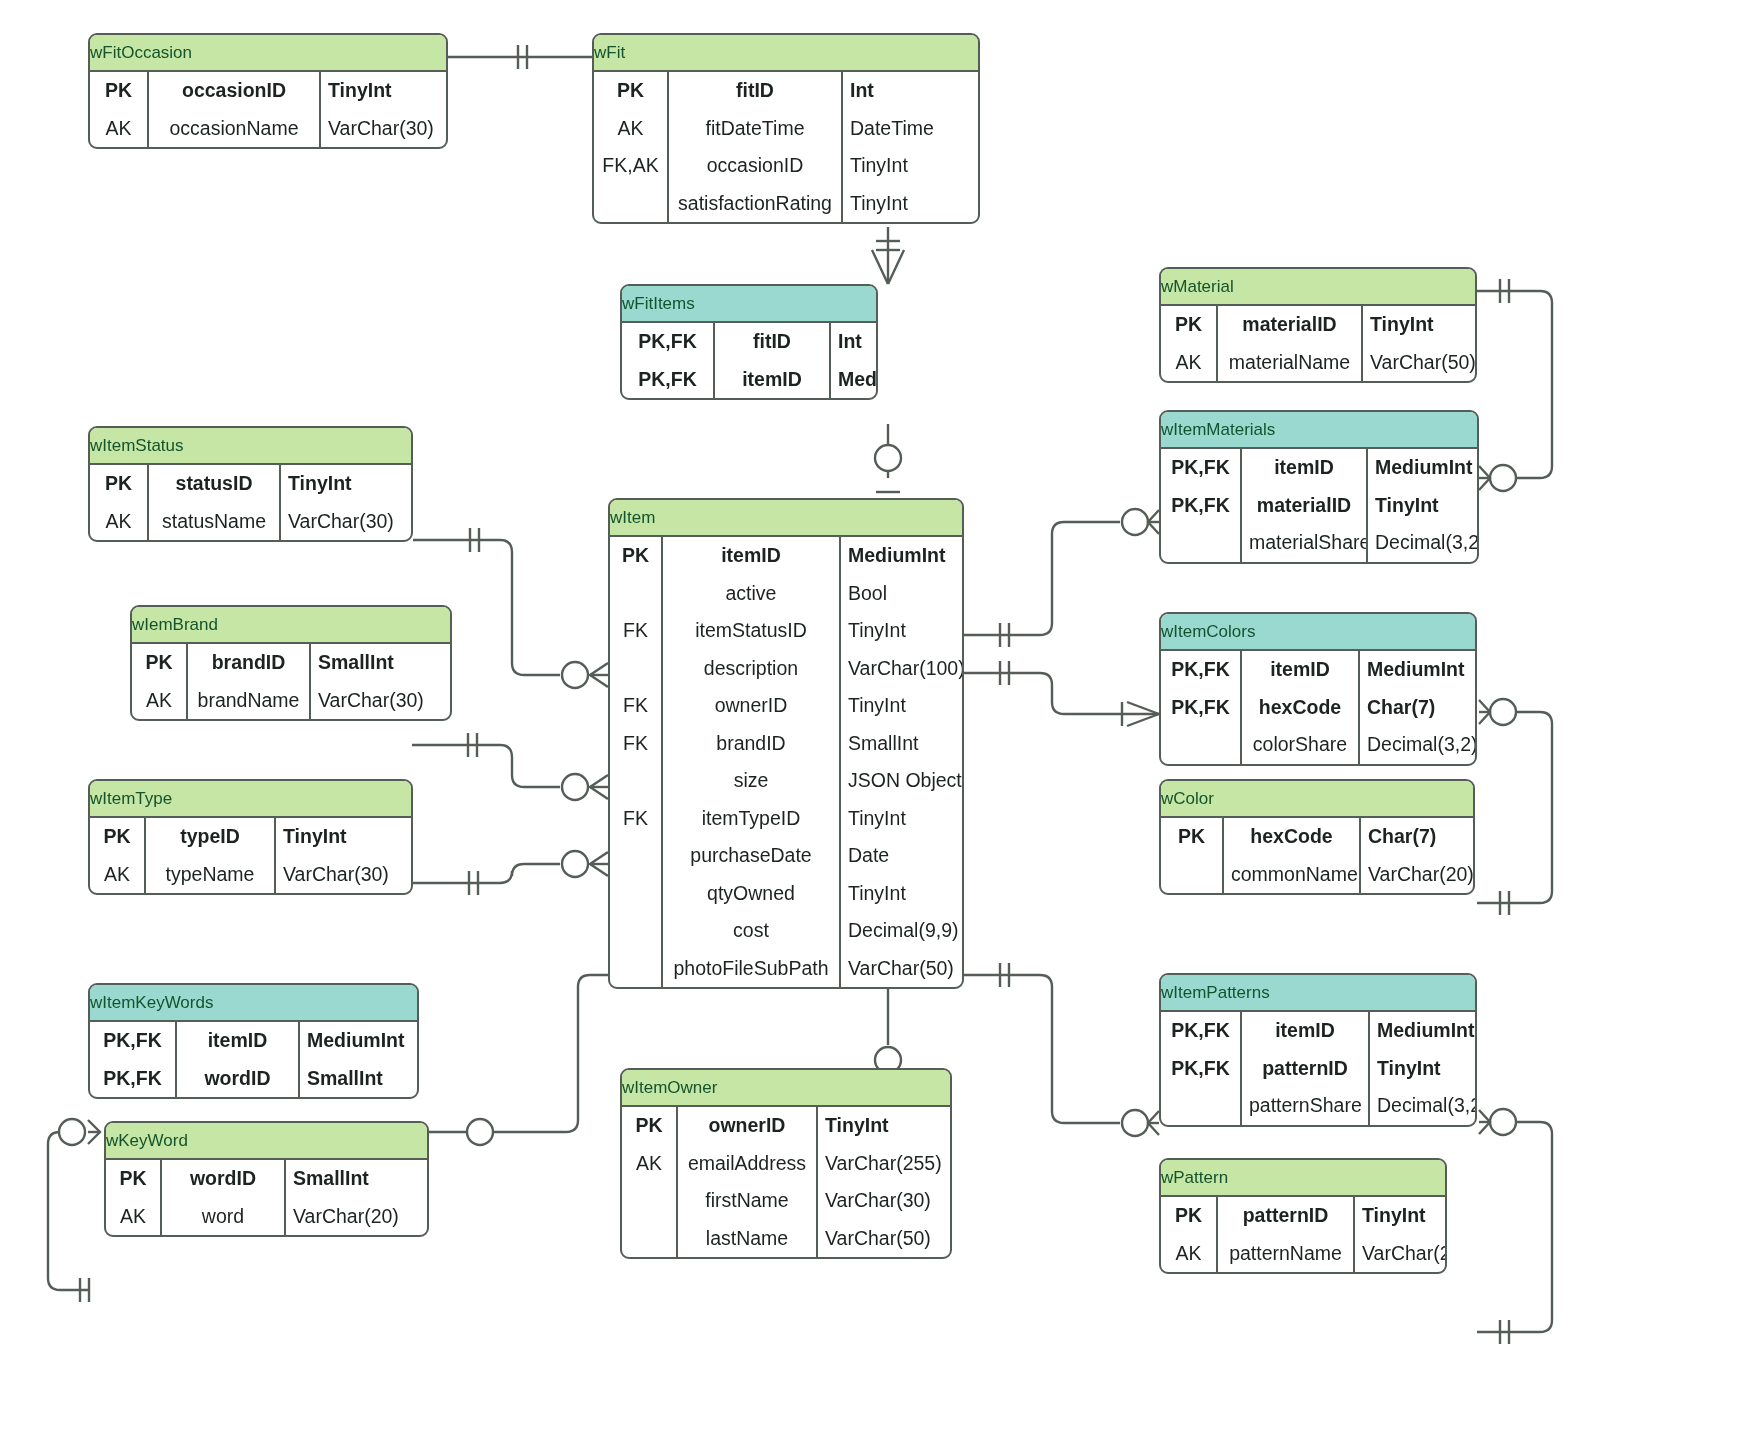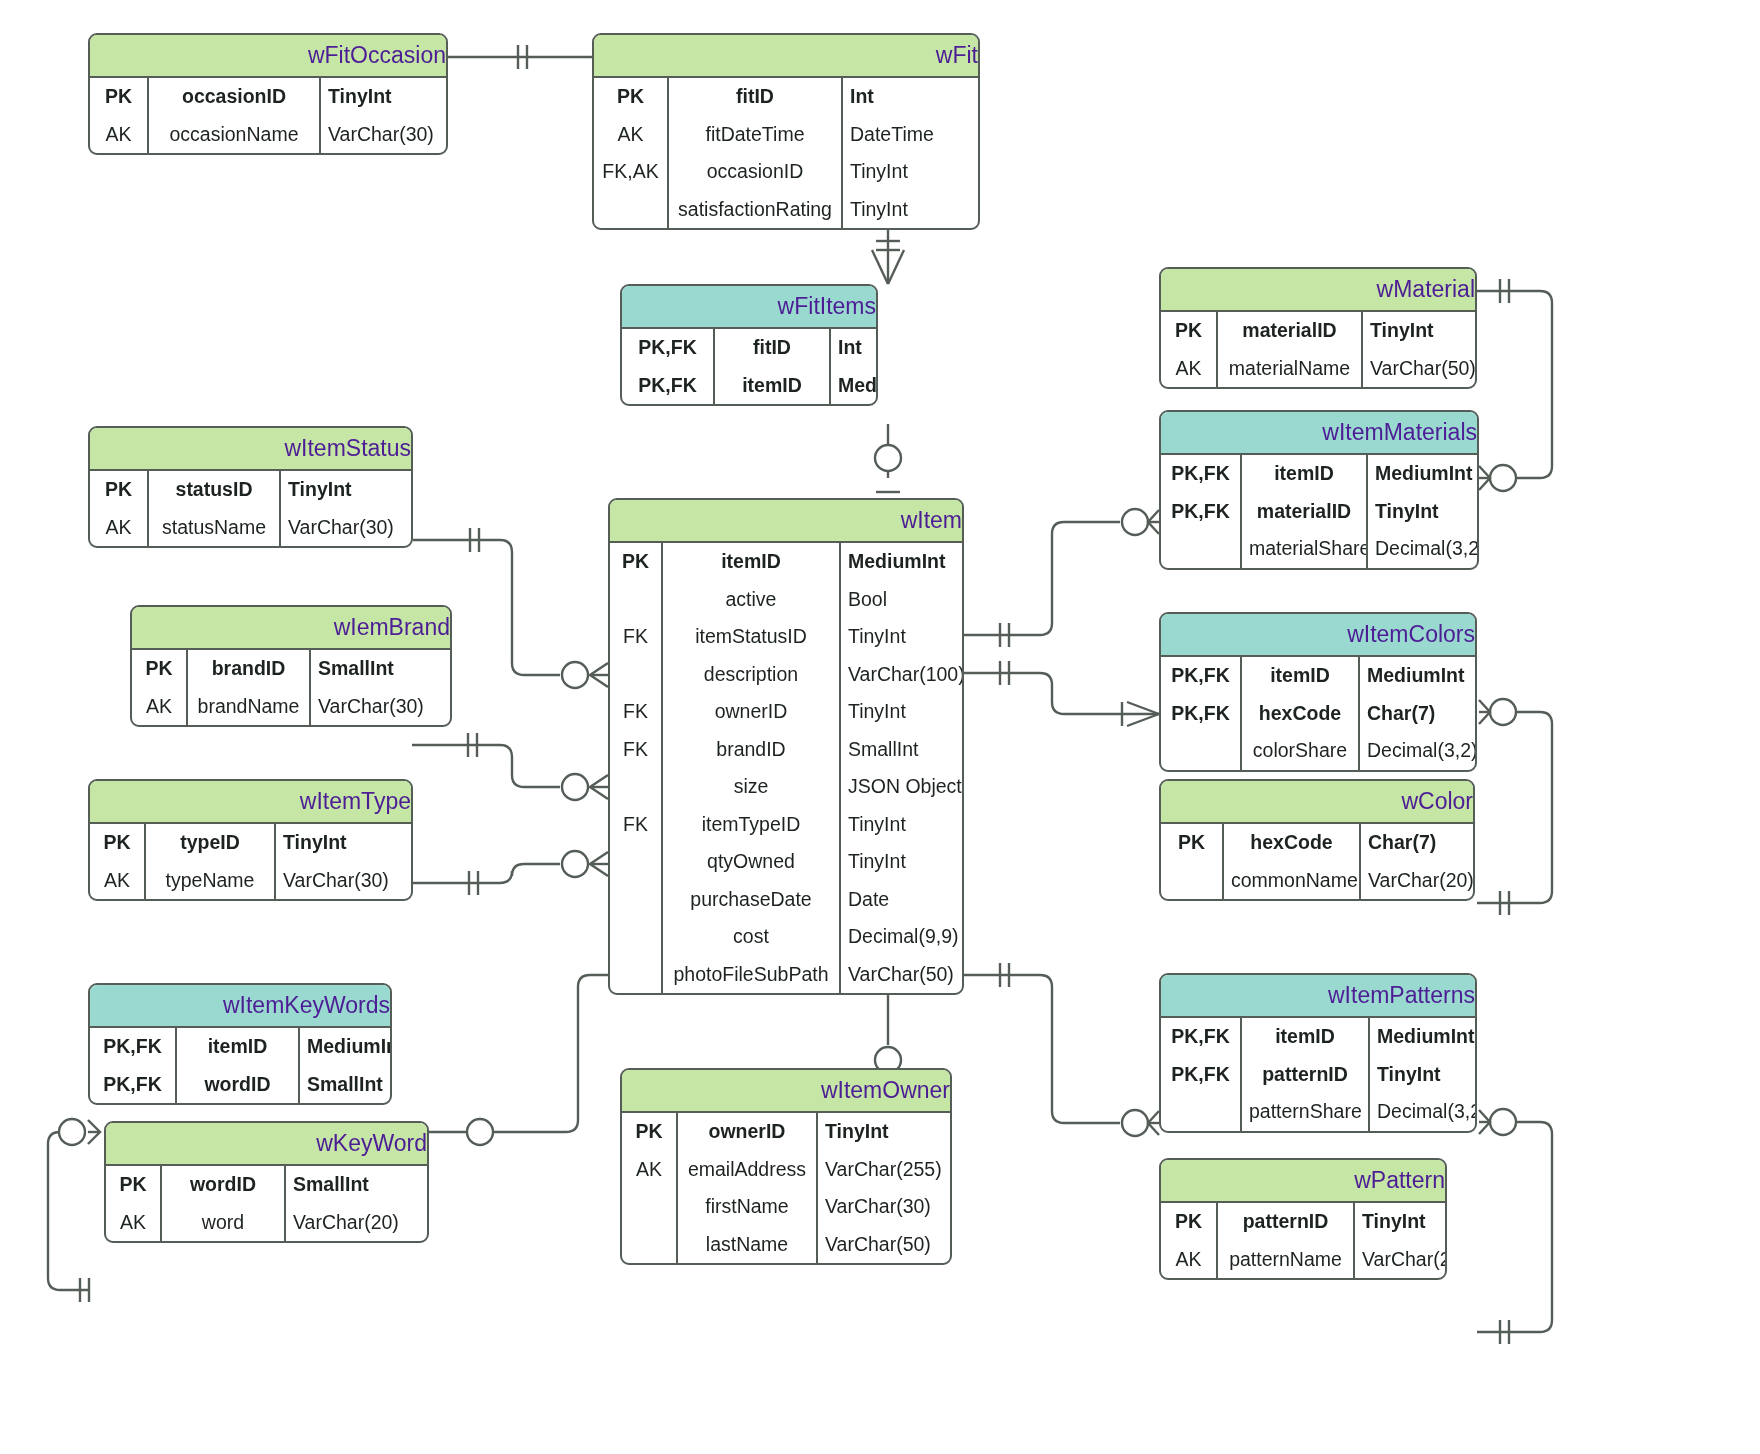--- a/index.html
+++ b/index.html
@@ -28,23 +28,23 @@
   .entity {
     position: absolute;
     box-sizing: border-box;
     border: 2.5px solid #555d57;
     border-radius: 9px;
     background: #ffffff;
     overflow: hidden;
     z-index: 5;
   }
   .entity-title {
-    text-align: right;
-    font-size: 23px;
-    color: #4c1d95;
+    text-align: left;
+    font-size: 17px;
+    color: #14532d;
     line-height: 1;
     padding: 9px 0 9px 0;
     border-bottom: 2.5px solid #555d57;
     white-space: nowrap;
   }
   .th-green  { background: #c5e6a4; }
   .th-teal   { background: #9ad9cf; }
   .attr-table {
     width: 100%;
     border-collapse: collapse;
@@ -338,30 +338,30 @@
               <td class="c-name">size</td>
               <td class="c-type">JSON Object</td>
             </tr>
             <tr>
               <td class="c-key">FK</td>
               <td class="c-name">itemTypeID</td>
               <td class="c-type">TinyInt</td>
             </tr>
             <tr>
               <td class="c-key"></td>
-              <td class="c-name">qtyOwned</td>
-              <td class="c-type">TinyInt</td>
-            </tr>
-            <tr>
-              <td class="c-key"></td>
               <td class="c-name">purchaseDate</td>
               <td class="c-type">Date</td>
             </tr>
             <tr>
               <td class="c-key"></td>
+              <td class="c-name">qtyOwned</td>
+              <td class="c-type">TinyInt</td>
+            </tr>
+            <tr>
+              <td class="c-key"></td>
               <td class="c-name">cost</td>
               <td class="c-type">Decimal(9,9)</td>
             </tr>
             <tr>
               <td class="c-key"></td>
               <td class="c-name">photoFileSubPath</td>
               <td class="c-type">VarChar(50)</td>
             </tr>
           </tbody>
         </table>
@@ -425,21 +425,21 @@
               <td class="c-type">TinyInt</td>
             </tr>
             <tr>
               <td class="c-key">AK</td>
               <td class="c-name">typeName</td>
               <td class="c-type">VarChar(30)</td>
             </tr>
           </tbody>
         </table>
       </div>
-      <div class="entity" style="left: 88px; top: 983px; width: 304px;">
+      <div class="entity" style="left: 88px; top: 983px; width: 331px;">
         <div class="entity-title th-teal">wItemKeyWords</div>
         <table class="attr-table">
           <colgroup>
             <col style="width: 86px;">
             <col style="width: 123px;">
             <col>
           </colgroup>
           <tbody>
             <tr class="pkrow">
               <td class="c-key">PK,FK</td>

